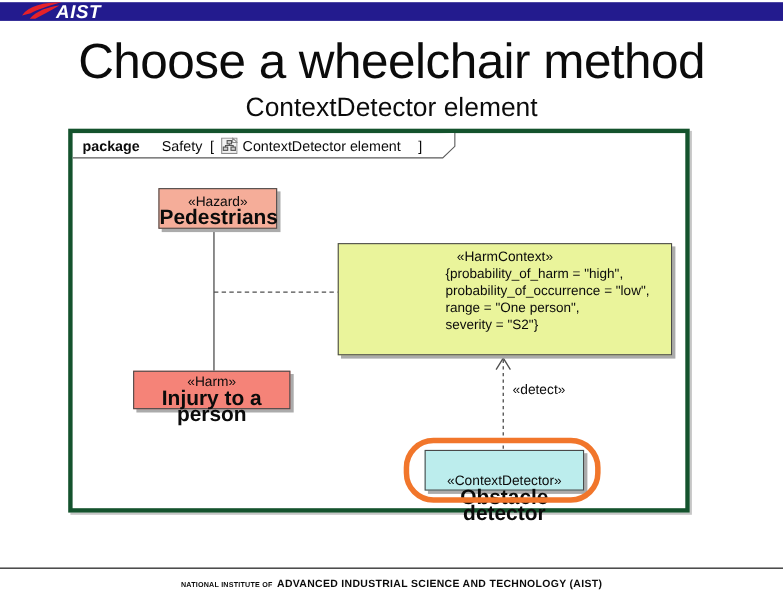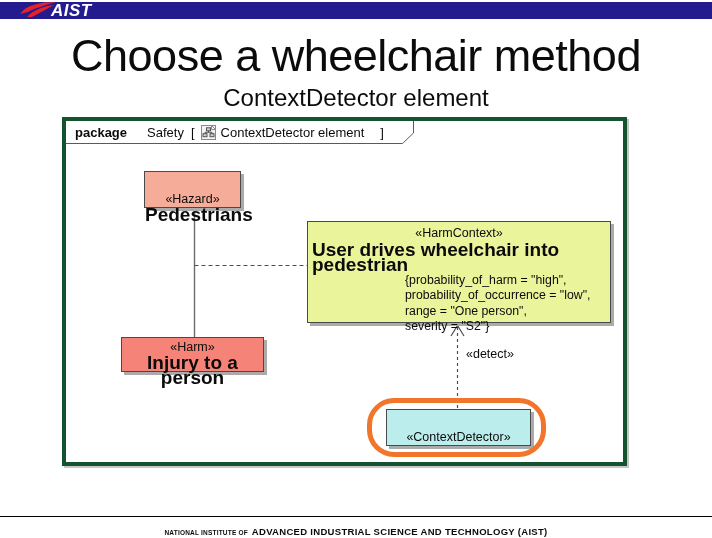--- a/index.html
+++ b/index.html
@@ -27,21 +27,21 @@
   .tab-name{margin-left:20px;}
   .tab-open{margin-left:7px;}
   .tab-icon{margin-left:6px;display:inline-flex;}
   .tab-dname{margin-left:5px;}
   .tab-close{margin-left:16px;}
   
   .node{position:absolute;z-index:2;border:1px solid #4a4a4a;box-sizing:border-box;
     box-shadow:3px 3px 0 #ababab;font-size:12.5px;line-height:15px;}
   .node .stereo{text-align:center;}
   .node .nname{font-weight:bold;font-size:19px;text-align:center;}
-  .n-hazard{left:78px;top:50px;width:97px;height:37px;padding-top:20px;}
+  .n-hazard{left:78px;top:50px;width:108px;height:37px;padding-top:4px;}
   .n-harmctx{left:241px;top:100px;width:304px;height:102px;padding-top:4px;line-height:15.5px;}
   .n-harmctx .nname{text-align:left;padding-left:4px;}
   .n-harmctx .prop{padding-left:97px;font-size:12.3px;}
   .n-harm{left:55px;top:216px;width:143px;height:35px;padding-top:2px;}
   .n-ctxdet{left:320px;top:288px;width:145px;height:37px;padding-top:20px;}
   .ring{position:absolute;left:301px;top:277px;width:179px;height:59px;z-index:3;
     border:5px solid #f1762b;border-radius:27px;box-sizing:border-box;background:transparent;}
   .detect-label{position:absolute;left:400px;top:226px;z-index:2;font-size:12.5px;}
   
   .footer-line{position:absolute;left:0;top:516px;width:712px;border-top:1px solid #000;}
@@ -93,34 +93,34 @@
     <span class="tab-close">]</span>
   </div>
 
   <div class="node n-hazard" style="background: rgb(245, 173, 153);">
     <div class="stereo">«Hazard»</div>
     <div class="nname">Pedestrians</div>
   </div>
 
   <div class="node n-harmctx" style="background: rgb(234, 244, 155);">
     <div class="stereo">«HarmContext»</div>
-    <div class="nname">User drives wheelchair into pedestrian</div>
     <div class="prop">{probability_of_harm = "high",</div>
     <div class="prop">probability_of_occurrence = "low",</div>
     <div class="prop">range = "One person",</div>
     <div class="prop">severity = "S2"}</div>
   </div>
 
   <div class="node n-harm" style="background: rgb(245, 131, 120);">
     <div class="stereo">«Harm»</div>
     <div class="nname">Injury to a person</div>
   </div>
 
   <div class="node n-ctxdet" style="background: rgb(188, 237, 237);">
     <div class="stereo">«ContextDetector»</div>
+    <div class="nname">Obstacle detector</div>
   </div>
 
   <div class="ring" style="border-color: rgb(241, 118, 43);"></div>
 
   <div class="detect-label">«detect»</div>
 </div>
 
 <div class="footer-line"></div>
 <div class="footer-text">
   <span class="footer-prefix">NATIONAL INSTITUTE OF</span><span class="footer-name">ADVANCED INDUSTRIAL SCIENCE AND TECHNOLOGY (AIST)</span>

